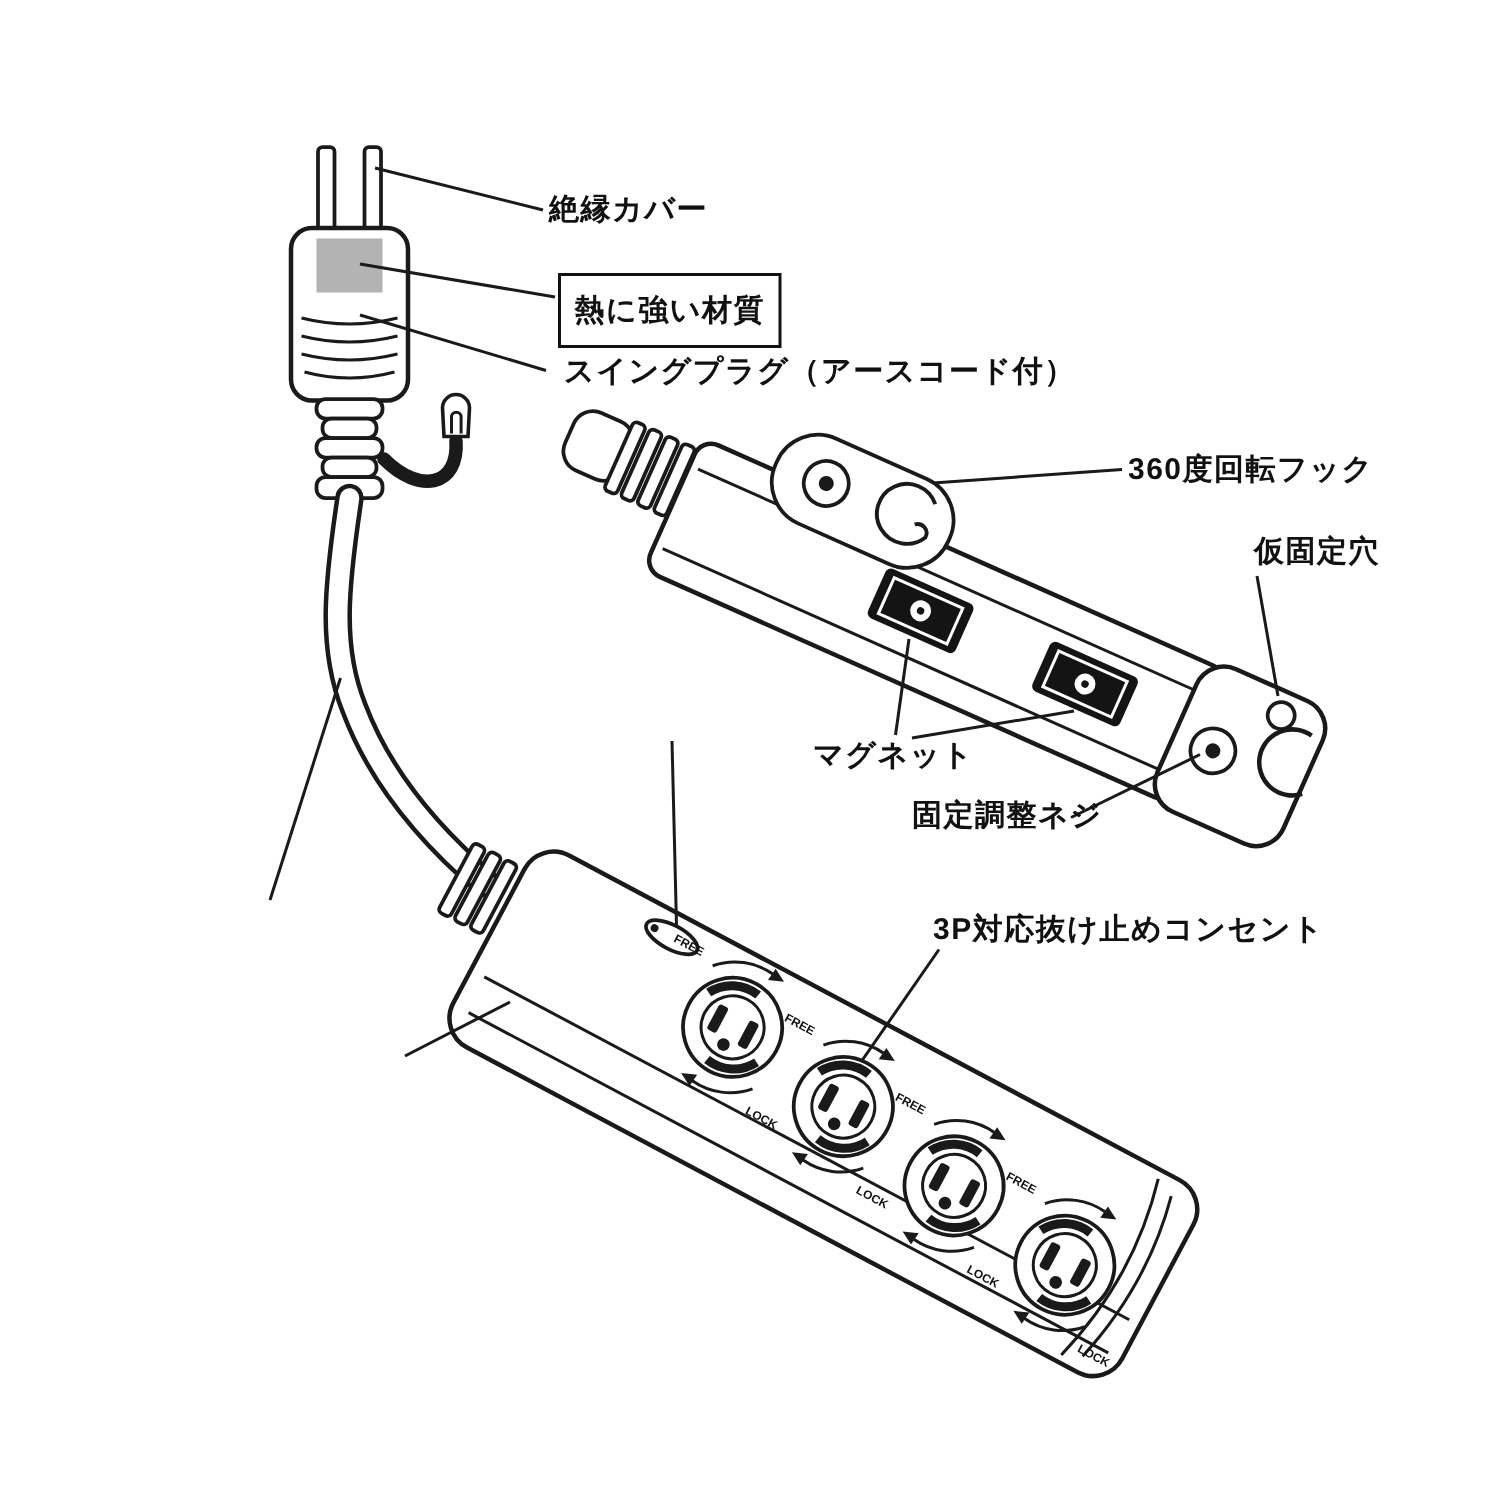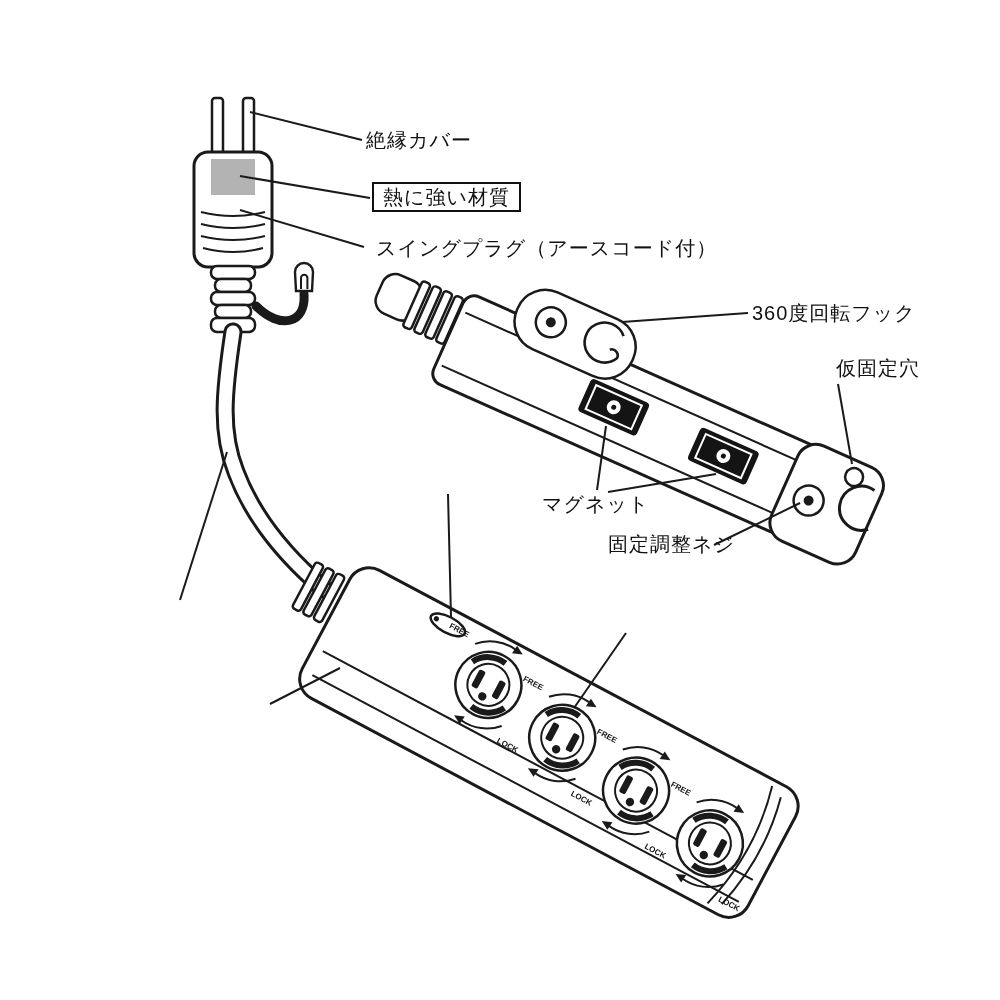--- a/index.html
+++ b/index.html
@@ -2,24 +2,24 @@
 <html><head>
 <meta charset="utf-8">
 <style>
   html,body{margin:0;padding:0;background:#fff;}
   #canvas{
     position:relative;width:1000px;height:1000px;background:#ffffff;
     font-family:"Liberation Sans","DejaVu Sans",sans-serif;overflow:hidden;
   }
   #artwork{position:absolute;left:0;top:0;}
   .lbl{
-    position:absolute;font-size:20px;font-weight:400;color:#111;
+    position:absolute;font-size:20px;font-weight:700;color:#111;
     white-space:nowrap;letter-spacing:1px;line-height:1.2;
   }
-  .lbl.boxed{border:2px solid #111;padding:1px 9px;background:#fff;}
+  .lbl.boxed{border:2px solid #111;padding:11px 9px;background:#fff;}
   svg .ln{stroke:#1a1a1a;stroke-width:2;fill:none;}
   svg .outline{stroke:#1a1a1a;stroke-width:3;fill:#ffffff;}
   svg .outline2{stroke:#1a1a1a;stroke-width:2.5;fill:#ffffff;}
   svg .thin{stroke:#1a1a1a;stroke-width:2;fill:none;}
   svg text.tiny{font-size:8px;font-weight:700;fill:#111;font-family:"Liberation Sans",sans-serif;}
 </style>
 </head>
 <body>
 
 <div id="canvas">
@@ -192,14 +192,15 @@
     </g>
   </svg>
 
   <div class="lbl" style="left:366px;top:128px">絶縁カバー</div>
   <div class="lbl boxed" style="left:372px;top:182px">熱に強い材質</div>
   <div class="lbl" style="left:376px;top:236px">スイングプラグ（アースコード付）</div>
   <div class="lbl" style="left:752px;top:301px">360度回転フック</div>
   <div class="lbl" style="left:836px;top:356px">仮固定穴</div>
   <div class="lbl" style="left:542px;top:492px">マグネット</div>
   <div class="lbl" style="left:608px;top:532px">固定調整ネジ</div>
+  <div class="lbl" style="left:622px;top:608px">3P対応抜け止めコンセント</div>
 
 </div>
 
 </body></html>

